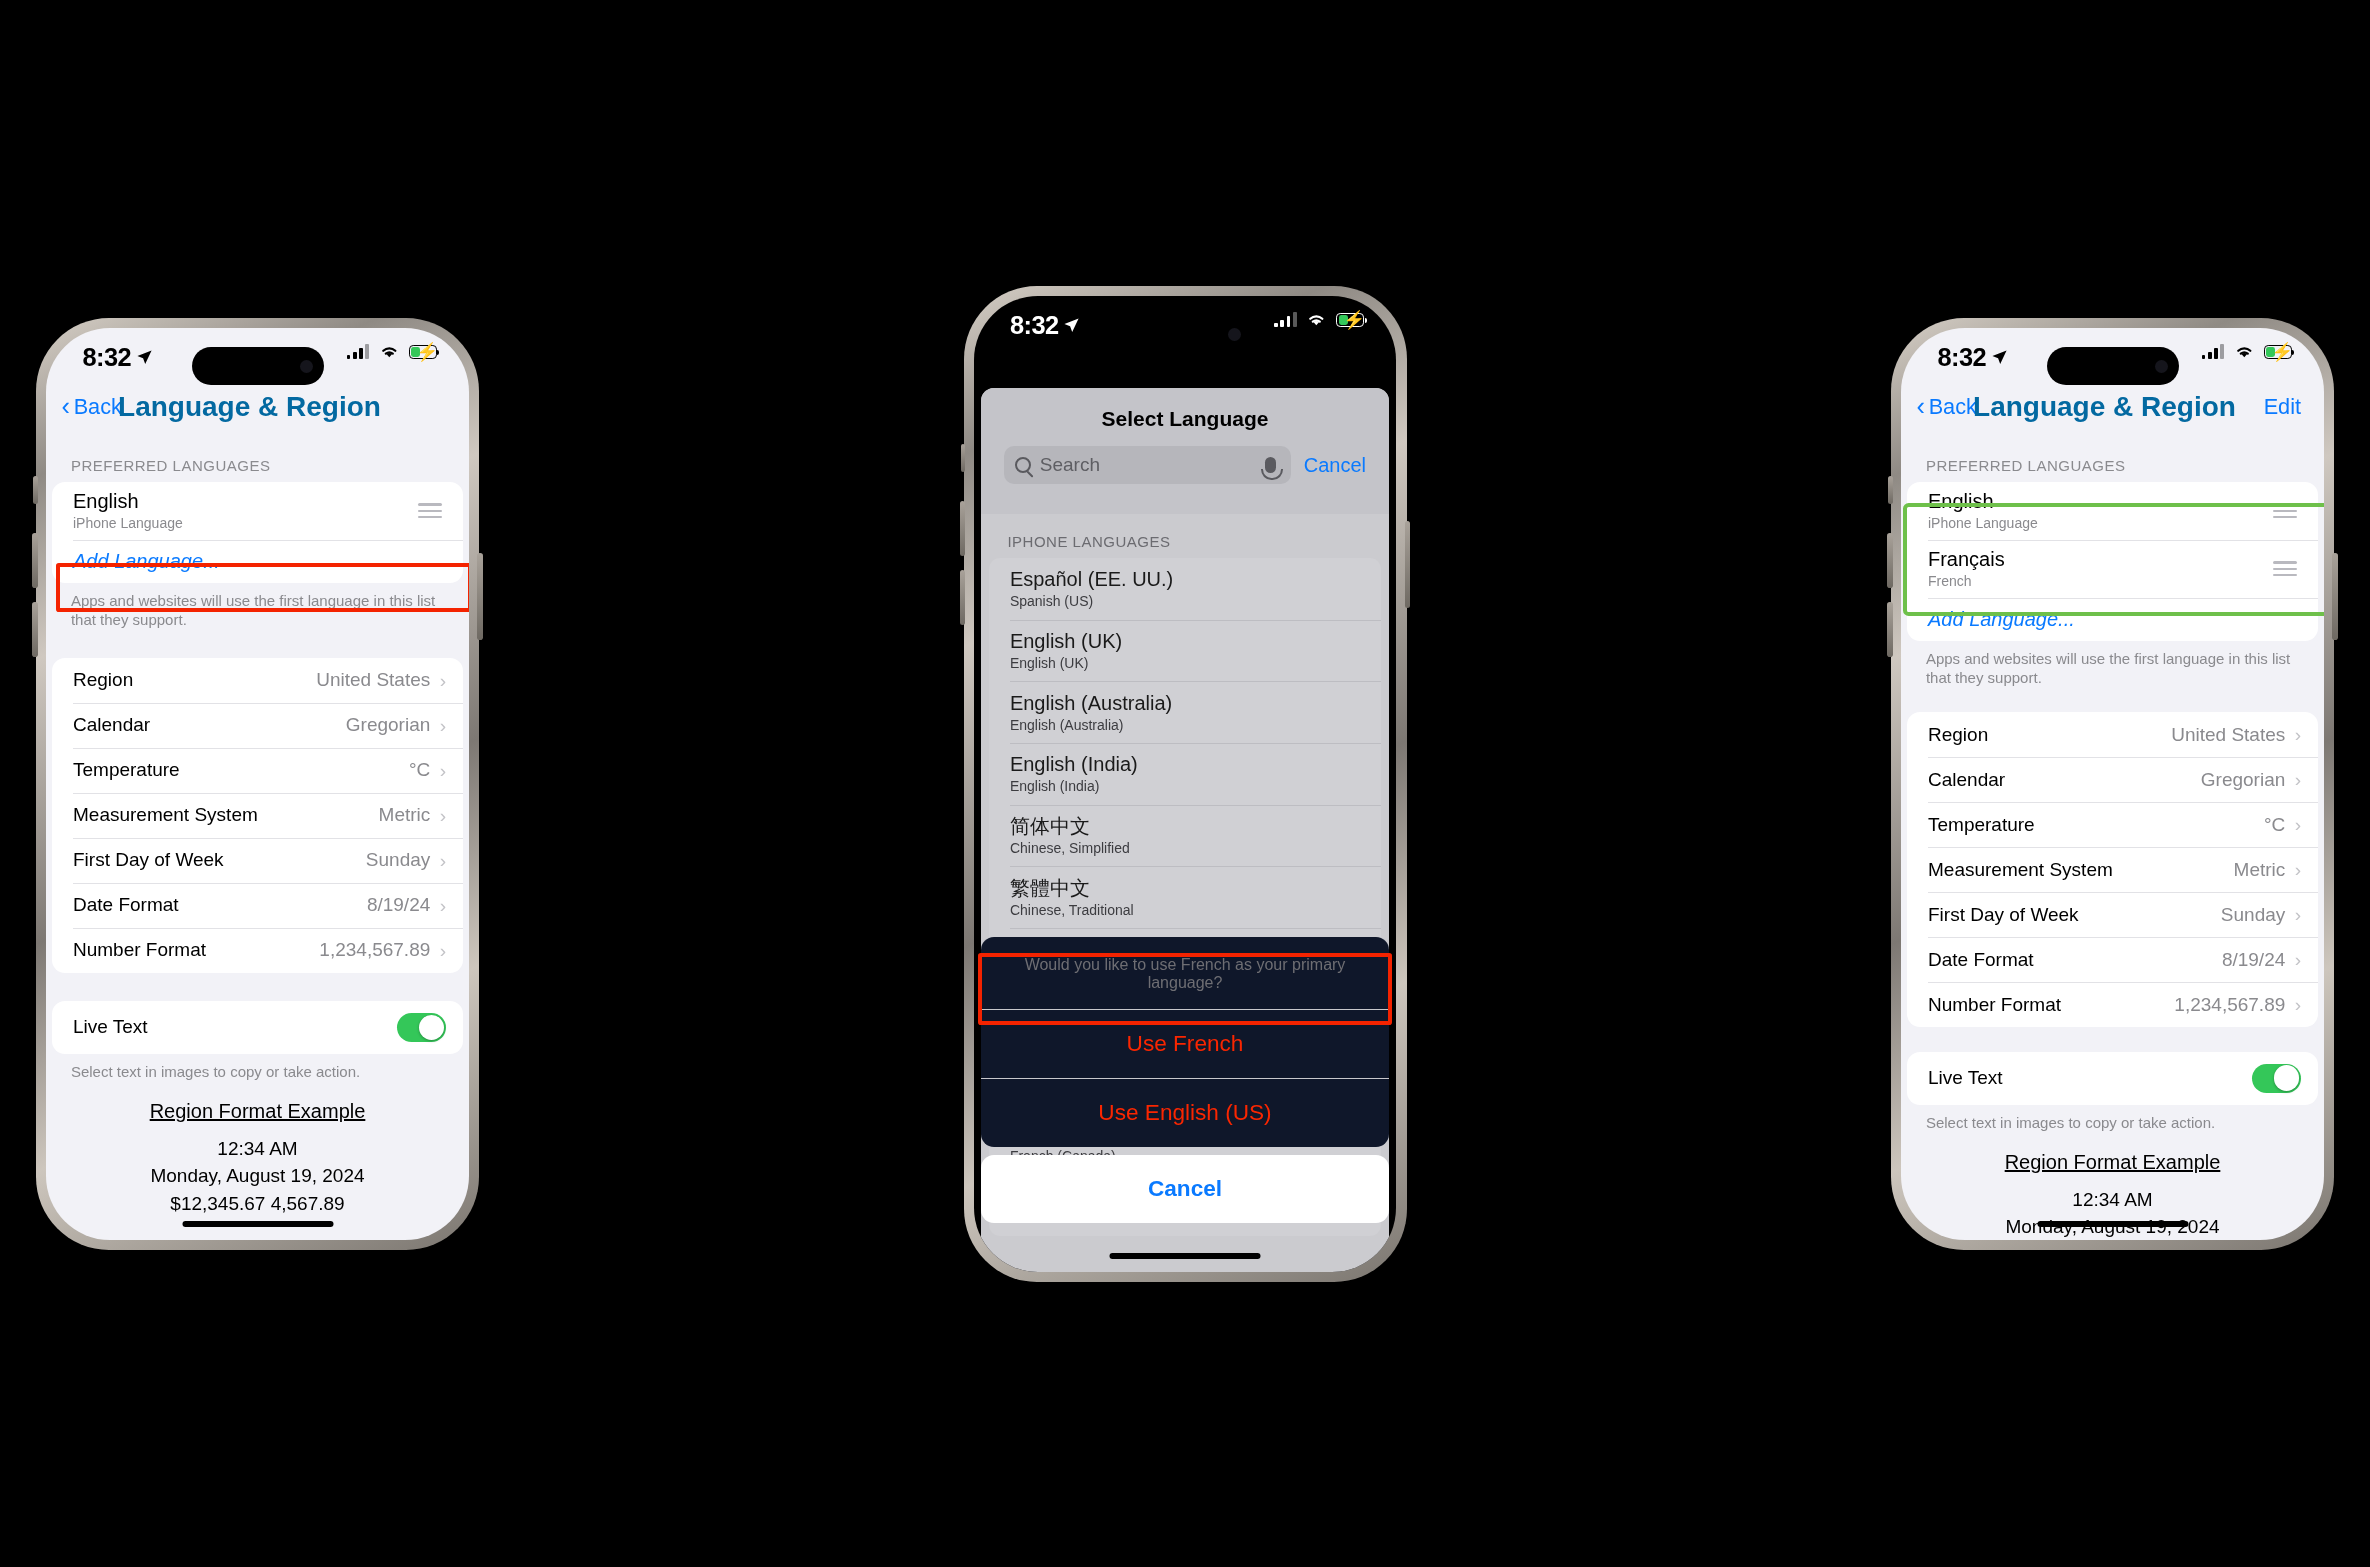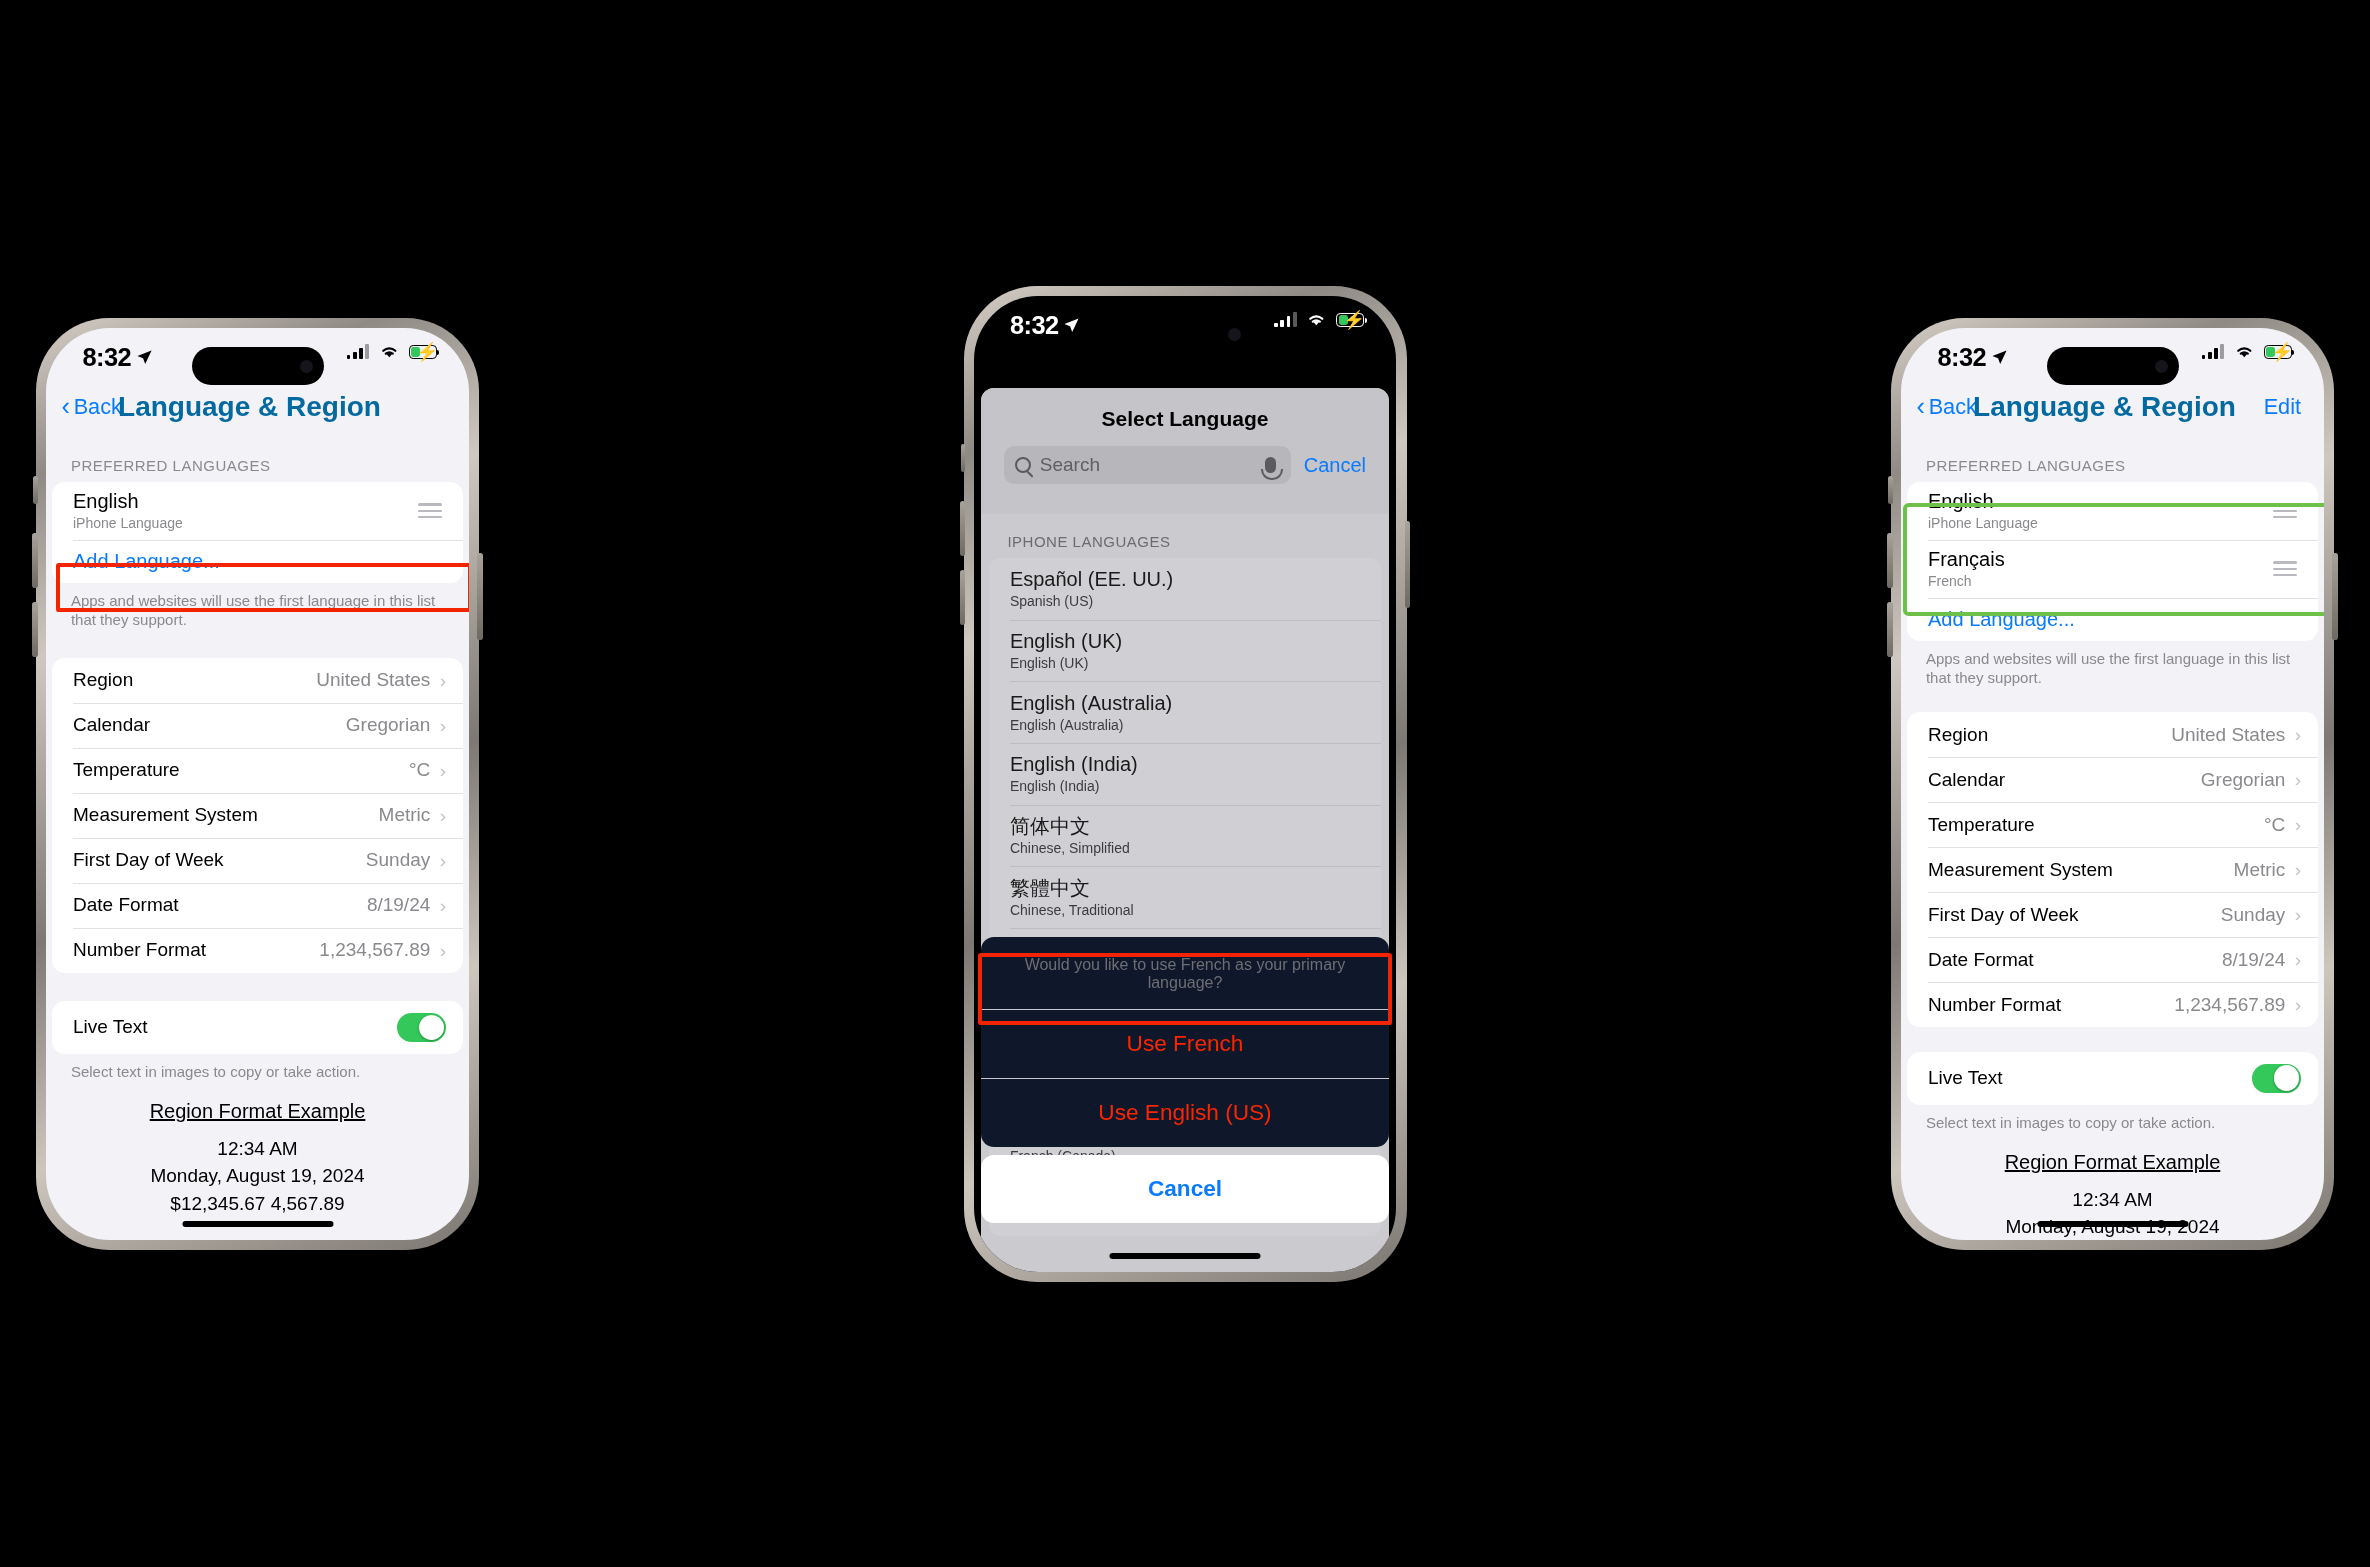--- a/index.html
+++ b/index.html
@@ -149,21 +149,21 @@
   .row-label { font-size: 19px; color: #000; flex: 1; }
   .row-value { font-size: 19px; color: #8a8a8e; margin-right: 9.4px; }
   .chev { color: #c3c3c7; font-size: 19px; line-height: 1; }
   .lang-row { flex-direction: column; align-items: flex-start; justify-content: center; padding: 8.5px 17px 8.5px 21px; min-height: 53px; }
   .lang-row .lr-inner { display: flex; width: 100%; align-items: center; }
   .lang-row .lr-text { flex: 1; }
   .lang-title { font-size: 20px; color: #000; line-height: 1.15; }
   .lang-sub { font-size: 14px; color: #8a8a8e; margin-top: 1.9px; }
   .grip { display: flex; flex-direction: column; gap: 3.8px; margin-right: 3.8px; }
   .grip i { display: block; width: 24.5px; height: 2.4px; background: #b9b9bf; border-radius: 1.9px; }
-  .link-row { min-height: 43px; }
+  .link-row { min-height: 43px; font-style: italic; }
   .link-text { font-size: 20px; color: #0a7aff; }
   .foot {
     font-size: 15px; color: #8a8a8e;
     padding: 8.5px 24.5px 0 24.5px;
     line-height: 1.28;
   }
   .toggle {
     width: 49px; height: 29px; border-radius: 15px;
     background: #34c759; position: relative; flex: 0 0 auto;
   }

